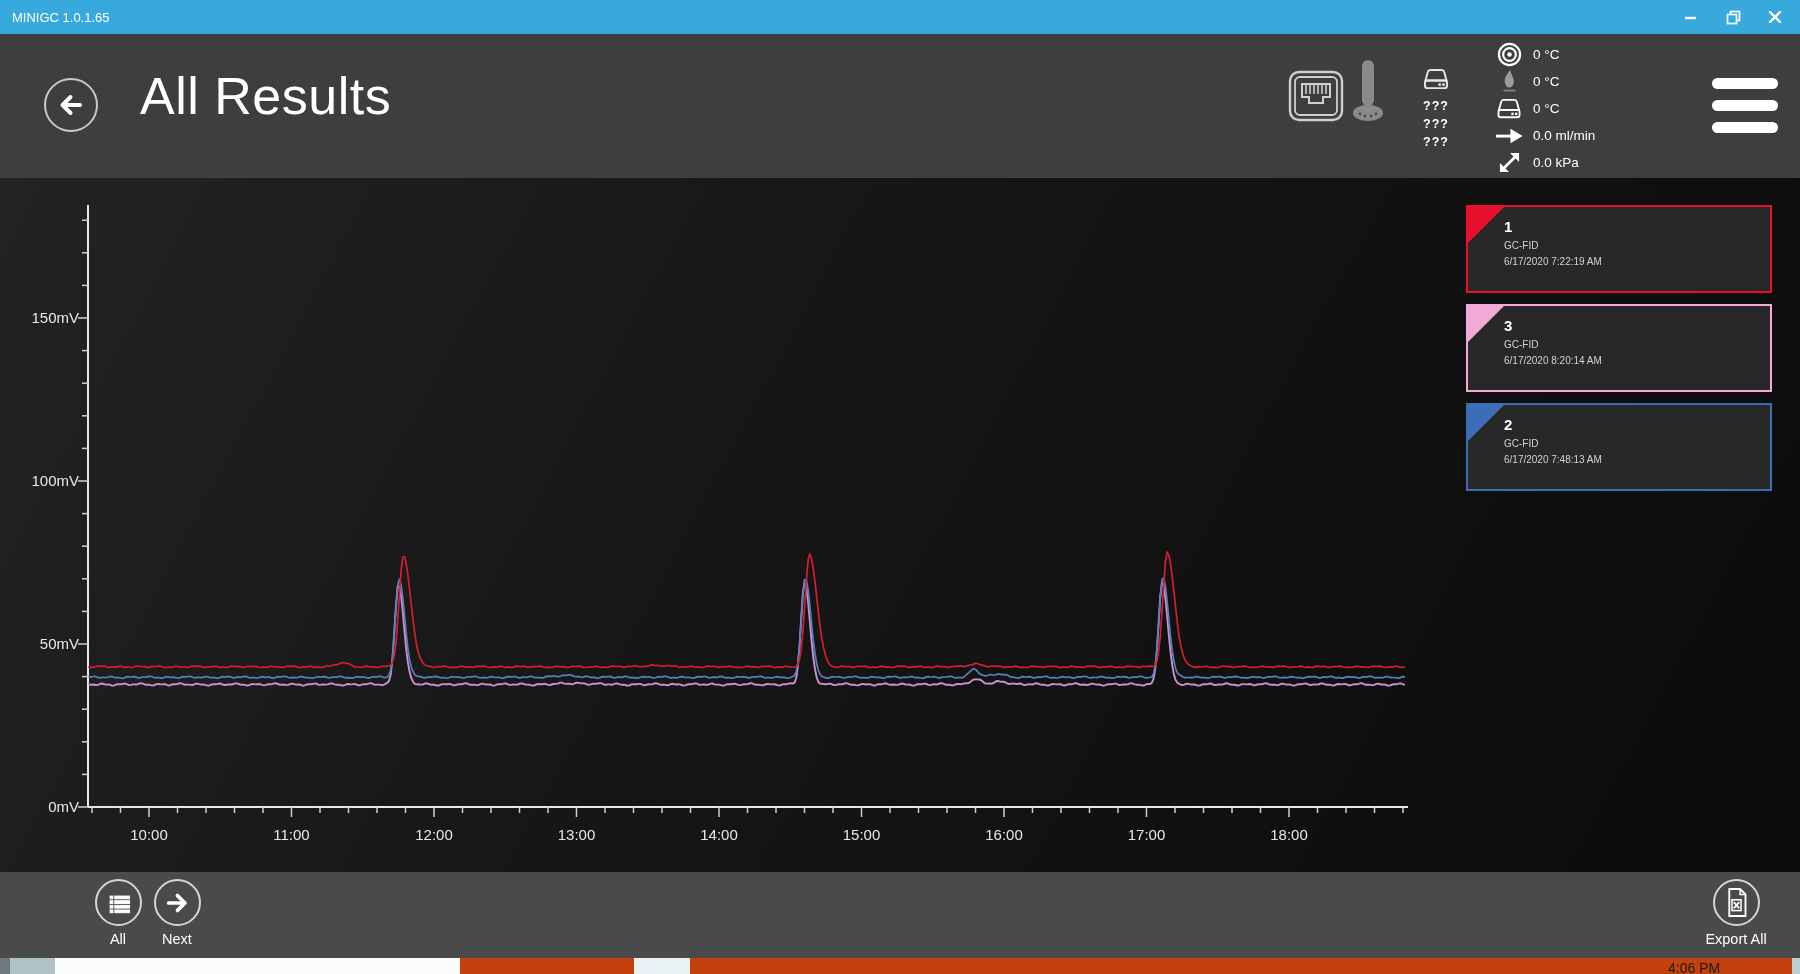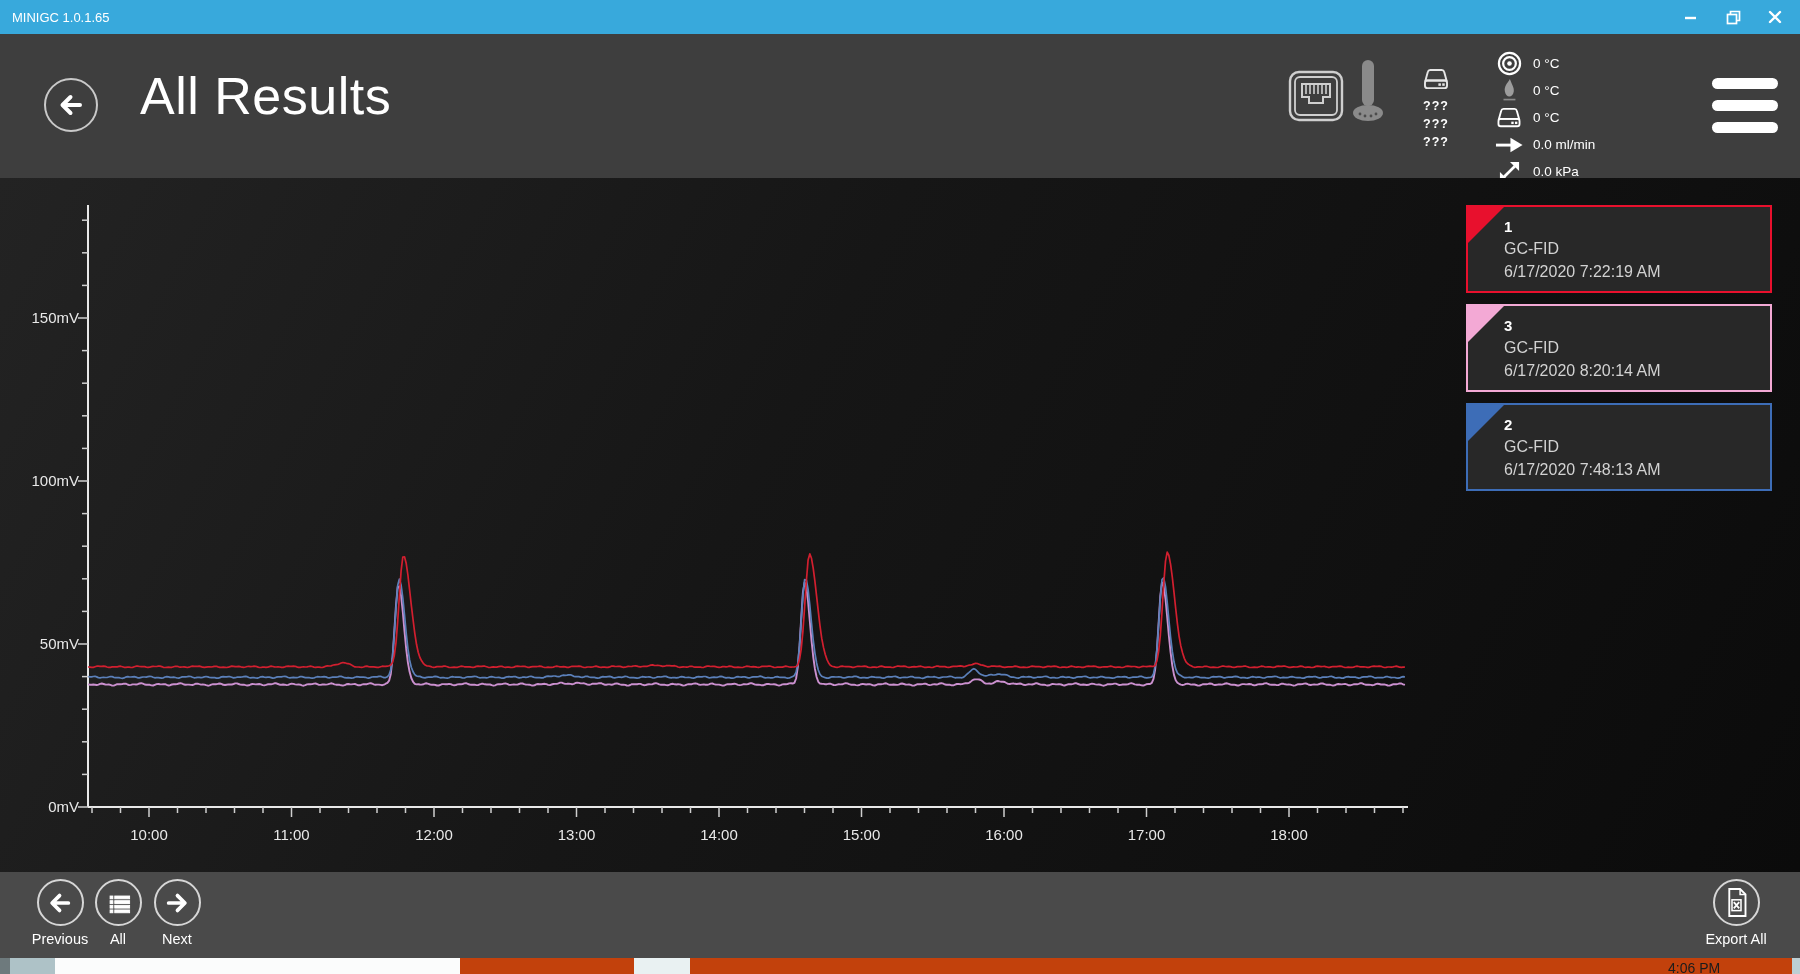--- a/index.html
+++ b/index.html
@@ -17,40 +17,40 @@
   
   .header { position:absolute; left:0; top:34px; width:100%; height:144px; background:#3e3e3e; }
   .back-btn { position:absolute; left:44px; top:44px; width:54px; height:54px; border:2px solid #c9c9c9;
               border-radius:50%; display:flex; align-items:center; justify-content:center; cursor:pointer; }
   .page-title { position:absolute; left:140px; top:32px; margin:0; font-size:52px; font-weight:300;
                 color:#fff; letter-spacing:0.5px; }
   .dev-eth { position:absolute; left:1288px; top:36px; color:#cfcfcf; }
   .dev-col { position:absolute; left:1350px; top:24px; color:#8a8a8a; }
   .unknown-col { position:absolute; left:1414px; top:34px; width:44px; text-align:center; color:#fff; }
   .unknown-col .uval { display:block; font-size:12.5px; font-weight:bold; color:#fff; margin-top:4px; letter-spacing:1px; }
-  .status-list { position:absolute; left:1494px; top:16px; }
+  .status-list { position:absolute; left:1494px; top:7px; }
   .status-row { display:flex; align-items:center; height:27px; }
   .s-icon { width:30px; display:flex; justify-content:center; align-items:center; color:#fff; }
   .s-val { margin-left:9px; font-size:13.5px; color:#fff; white-space:pre; }
   .hamburger { position:absolute; left:1712px; top:44px; width:66px; cursor:pointer; }
   .hamburger i { display:block; height:11px; background:#fff; border-radius:5.5px; margin-bottom:11px; }
 
   
   .main { position:absolute; left:0; top:178px; width:100%; height:694px;
           background:linear-gradient(118deg,#232323 0%,#161616 42%,#0b0b0b 100%); }
   #chart-svg { position:absolute; left:0; top:0; }
   #chart-svg text { fill:#e8e8e8; font-size:15px; font-family:"Liberation Sans",sans-serif; }
 
   
   .cards { position:absolute; right:28px; top:27px; width:306px; display:flex; flex-direction:column; gap:11px; }
   .card { position:relative; height:88px; background:#282828; border:2px solid #888; cursor:pointer; }
   .corner { position:absolute; top:0; left:0; width:0; height:0;
             border-top:36px solid #888; border-right:36px solid transparent; }
   .card-num { position:relative; margin:11px 0 0 36px; font-weight:bold; font-size:15px; color:#fff; }
-  .card-line { position:relative; margin:5px 0 0 36px; font-size:16px; color:#d2d2d2; }
+  .card-line { position:relative; margin:5px 0 0 36px; font-size:10px; color:#d2d2d2; }
 
   
   .toolbar { position:absolute; left:0; top:872px; width:100%; height:86px; background:#4a4a4a; }
   .tool-btn { position:absolute; width:96px; text-align:center; color:#fff; font-size:14.5px; cursor:pointer; }
   .circle { width:47px; height:47px; border:2.5px solid #d6d6d6; border-radius:50%;
             margin:7px auto 5px auto; display:flex; align-items:center; justify-content:center; color:#fff; }
 
   
   .strip { position:absolute; left:0; top:958px; width:100%; height:20px; background:#c2410c; overflow:hidden; }
   .seg { position:absolute; top:0; height:16px; }
@@ -285,28 +285,20 @@
       <div class="card" style="border-color: rgb(61, 109, 183);">
         <div class="corner" style="border-top-color: rgb(61, 109, 183);"></div>
         <div class="card-num">2</div>
         <div class="card-line">GC-FID</div>
         <div class="card-line">6/17/2020 7:48:13 AM</div>
       </div>
     </div>
   </div>
 
   <div class="toolbar">
-    <div class="tool-btn" style="left:12px; top:0;">
-      <div class="circle">
-        <svg width="26" height="26" viewBox="0 0 28 28" fill="none" stroke="#fff" stroke-width="4" stroke-linecap="round" stroke-linejoin="round">
-            <path d="M23,14 H6 M13.5,6 L5.5,14 L13.5,22"></path>
-          </svg>
-      </div>
-      <span>Previous</span>
-    </div>
     <div class="tool-btn" style="left:70px; top:0;">
       <div class="circle">
         <svg width="26" height="26" viewBox="0 0 28 28" stroke="#fff" fill="#fff">
           <rect x="5.5" y="6.5" width="3" height="3"></rect>
             <rect x="10.5" y="6.5" width="16" height="3"></rect>
           <rect x="5.5" y="11.5" width="3" height="3"></rect>
             <rect x="10.5" y="11.5" width="16" height="3"></rect>
           <rect x="5.5" y="16.5" width="3" height="3"></rect>
             <rect x="10.5" y="16.5" width="16" height="3"></rect>
           <rect x="5.5" y="21.5" width="3" height="3"></rect>

